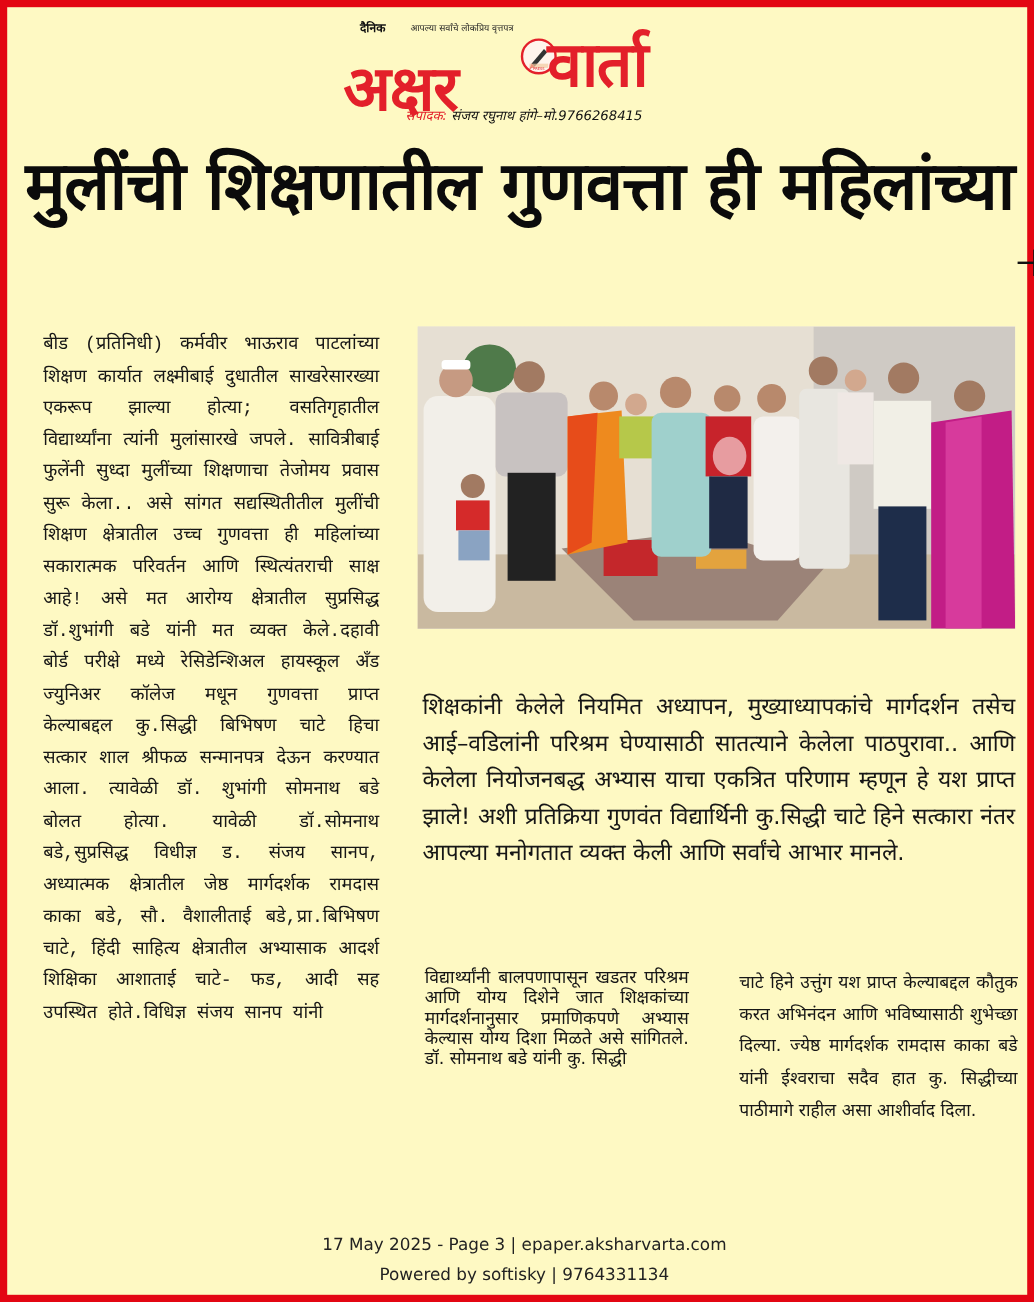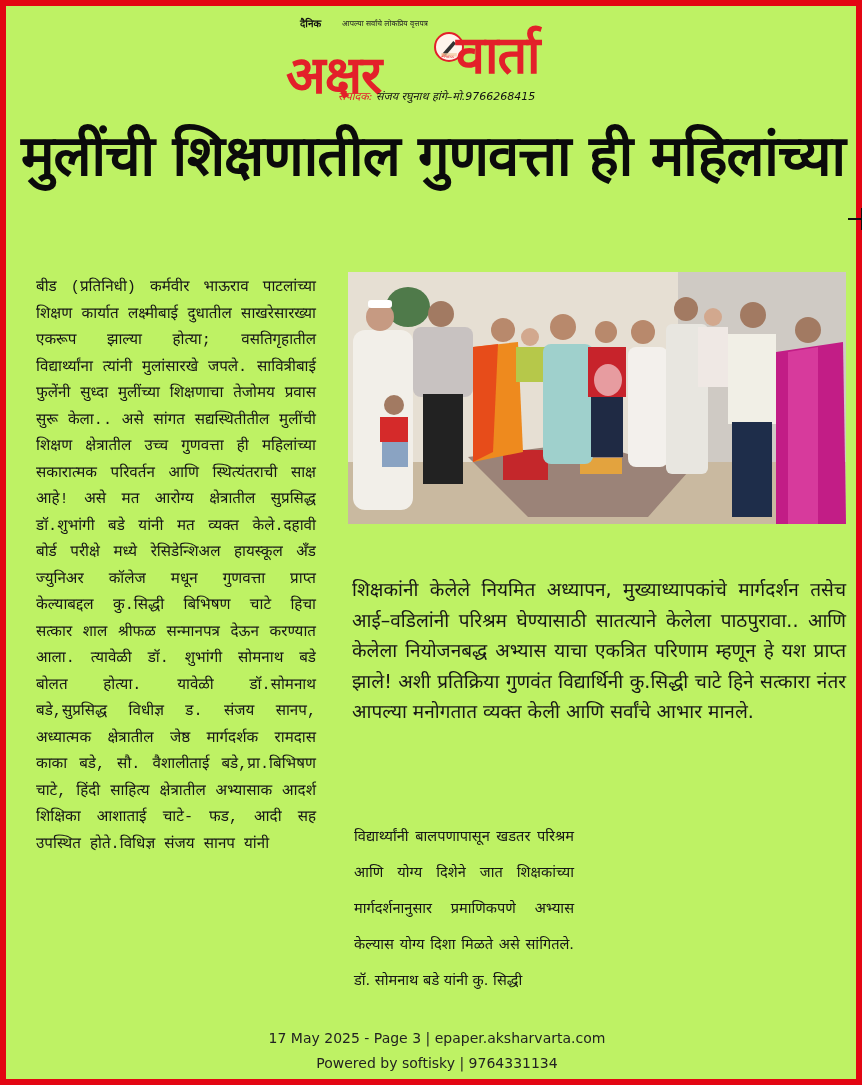--- a/index.html
+++ b/index.html
@@ -1,21 +1,21 @@
 <!DOCTYPE html>
 <html><head>
   <meta charset="utf-8">
   <style>
     * { box-sizing: border-box; margin: 0; padding: 0; }
     html, body { width: 862px; height: 1085px; overflow: hidden; background: #fff; }
     body { font-family: "DejaVu Sans", sans-serif; color: #111; position: relative; }
 
     .frame {
       position: absolute; left: 0; top: 0; width: 862px; height: 1085px;
-      border: 6px solid #e30613; background: #bef264; padding-left: 10px;
+      border: 6px solid #e30613; background: #fef9c3; padding-left: 10px;
     }
 
     
     .masthead { position: absolute; left: 278px; top: 6px; width: 310px; height: 96px; }
     .mh-dainik { position: absolute; left: 16px; top: 4px; font-size: 10px; font-weight: bold; color: #111; }
     .mh-tagline { position: absolute; left: 58px; top: 6px; font-size: 7.5px; color: #222; }
     .mh-logo-left {
       position: absolute; left: 2px; top: 12px; font-size: 52px; font-weight: bold;
       color: #e3202a; letter-spacing: -1px; line-height: 64px;
       font-family: "DejaVu Sans", sans-serif;
@@ -44,21 +44,21 @@
     .hl-tick { position: absolute; left: 842px; top: 212px; width: 14px; height: 1.5px; background: #111; }
     .hl-tick-v { position: absolute; left: 855px; top: 202px; width: 1.5px; height: 22px; background: #111; }
 
     
     .col {
       position: absolute; font-family: "DejaVu Sans", sans-serif; color: #161616;
       text-align: justify; text-align-last: left;
     }
     .col-left { left: 30px; top: 268px; width: 280px; font-size: 15.2px; line-height: 26.5px; font-family: Liberation Mono, monospace; }
     .col-wide { left: 346px; top: 524px; width: 494px; font-size: 19px; line-height: 30.6px; margin-top: 44px; }
-    .col-mid { left: 348px; top: 800px; width: 220px; font-size: 14.6px; line-height: 36px; margin-top: 12px; }
+    .col-mid { left: 348px; top: 800px; width: 220px; font-size: 14.6px; line-height: 17px; }
     .col-right { left: 610px; top: 800px; width: 232px; font-size: 14.6px; line-height: 26.7px; }
 
     
     .photo {
       position: absolute; left: 342px; top: 266px; width: 498px; height: 252px; overflow: hidden;
       background: linear-gradient(180deg, #e8e2d8 0%, #ded6c8 55%, #cfc2ad 100%);
     }
     .photo svg { width: 100%; height: 100%; display: block; }
 
     
@@ -142,18 +142,19 @@
         <polygon points="440,80 470,75 470,252 440,252" fill="#d73a9c"></polygon>
         <circle cx="460" cy="58" r="13" fill="#a27a62"></circle>
       </g>
     </svg>
   </div>
 
   <div class="col col-wide">शिक्षकांनी केलेले नियमित अध्यापन, मुख्याध्यापकांचे मार्गदर्शन तसेच आई–वडिलांनी परिश्रम घेण्यासाठी सातत्याने केलेला पाठपुरावा.. आणि केलेला नियोजनबद्ध अभ्यास याचा एकत्रित परिणाम म्हणून हे यश प्राप्त झाले! अशी प्रतिक्रिया गुणवंत विद्यार्थिनी कु.सिद्धी चाटे हिने सत्कारा नंतर आपल्या मनोगतात व्यक्त केली आणि सर्वांचे आभार मानले.</div>
 
   <div class="col col-mid">विद्यार्थ्यांनी बालपणापासून खडतर परिश्रम आणि योग्य दिशेने जात शिक्षकांच्या मार्गदर्शनानुसार प्रमाणिकपणे अभ्यास केल्यास योग्य दिशा मिळते असे सांगितले. डॉ. सोमनाथ बडे यांनी कु. सिद्धी</div>
 
+  <div class="col col-right">चाटे हिने उत्तुंग यश प्राप्त केल्याबद्दल कौतुक करत अभिनंदन आणि भविष्यासाठी शुभेच्छा दिल्या. ज्येष्ठ मार्गदर्शक रामदास काका बडे यांनी ईश्वराचा सदैव हात कु. सिद्धीच्या पाठीमागे राहील असा आशीर्वाद दिला.</div>
 
   <div class="footer">
     <div>17 May 2025 - Page 3 | epaper.aksharvarta.com</div>
     <div>Powered by softisky | 9764331134</div>
   </div>
 </div>
 
 </body></html>

